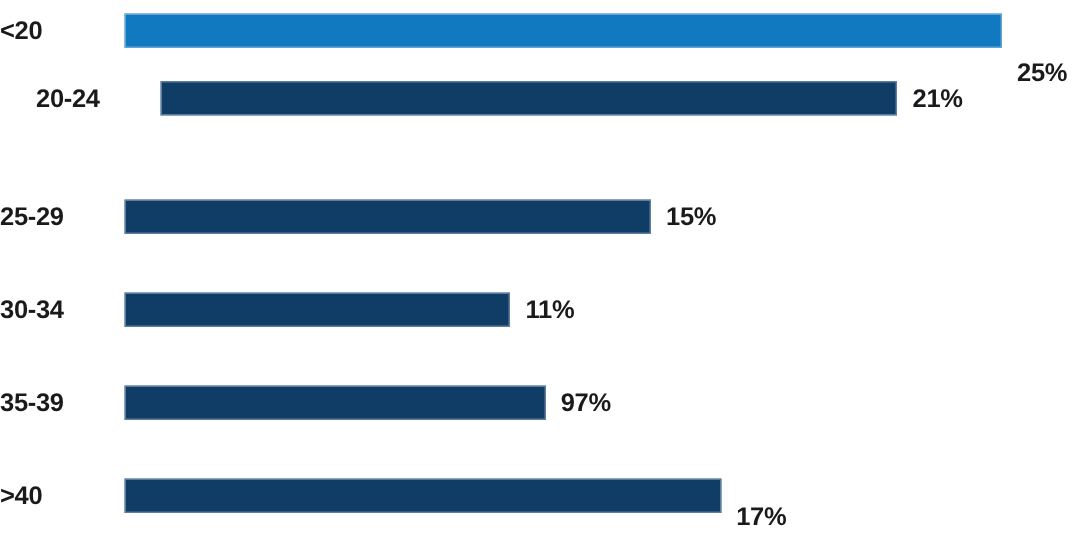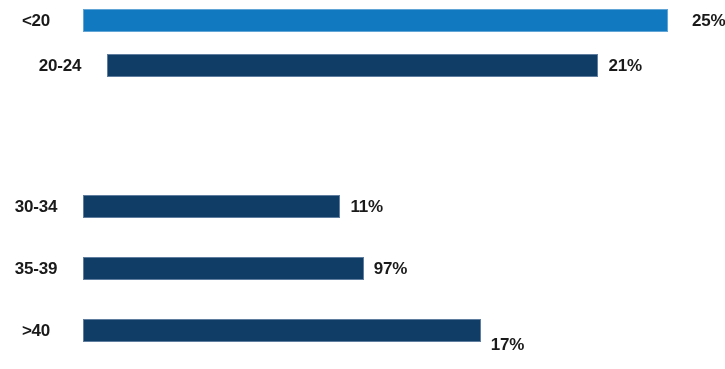--- a/index.html
+++ b/index.html
@@ -28,21 +28,21 @@
     width: 725px;
     height: 23px;
     display: flex;
     align-items: center;
   }
 
   .cat-label {
     position: absolute;
     left: 0;
     width: 72px;
-    text-align: center;
+    text-align: left;
     font-size: 17px;
     font-weight: 700;
     letter-spacing: -0.2px;
     color: #1a1a1a;
     line-height: 23px;
     white-space: nowrap;
   }
 
   .bar-track {
     position: absolute;
@@ -78,28 +78,35 @@
 </style>
 </head>
 <body>
 
 <div id="chart-root">
     <div class="bar-row" style="top: 9px;">
       <div class="cat-label">&lt;20</div>
       <div class="bar-track">
         <div class="bar-fill highlight" style="width: 585px; background: rgb(16, 121, 191);"></div>
       </div>
-      <div class="val-label" style="left: 692px;">25%</div>
+      <div class="val-label" style="left: 678px; margin-top: 28px;">25%</div>
     </div>
     <div class="bar-row" style="top: 54px; margin-left: 24px;">
       <div class="cat-label">20-24</div>
       <div class="bar-track">
         <div class="bar-fill" style="width: 491.4px; background: rgb(16, 61, 102);"></div>
       </div>
       <div class="val-label" style="left: 584.4px;">21%</div>
+    </div>
+    <div class="bar-row" style="top: 133px;">
+      <div class="cat-label">25-29</div>
+      <div class="bar-track">
+        <div class="bar-fill" style="width: 351px; background: rgb(16, 61, 102);"></div>
+      </div>
+      <div class="val-label" style="left: 444px;">15%</div>
     </div>
     <div class="bar-row" style="top: 195px;">
       <div class="cat-label">30-34</div>
       <div class="bar-track">
         <div class="bar-fill" style="width: 257.4px; background: rgb(16, 61, 102);"></div>
       </div>
       <div class="val-label" style="left: 350.4px;">11%</div>
     </div>
     <div class="bar-row" style="top: 257px;">
       <div class="cat-label">35-39</div>

